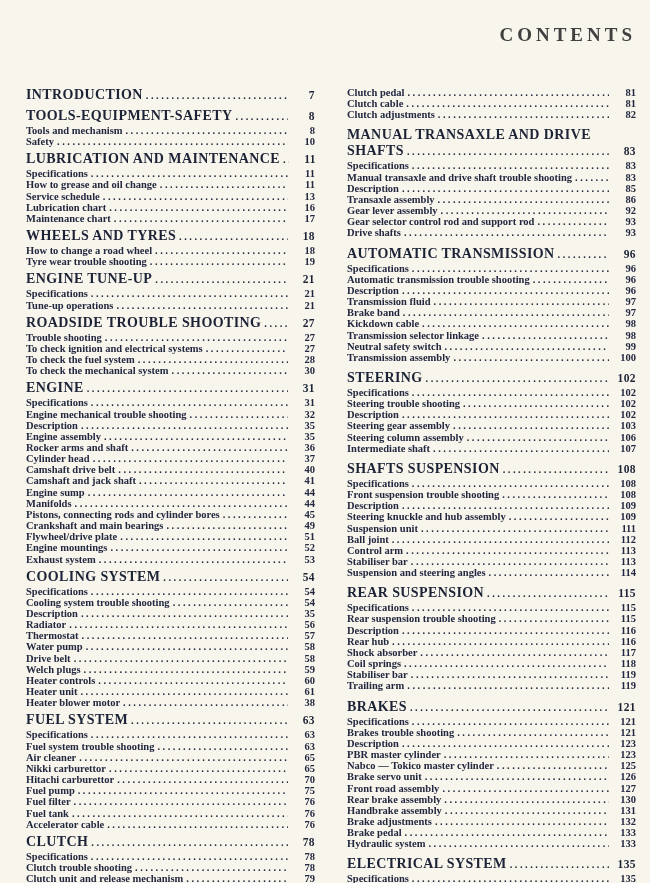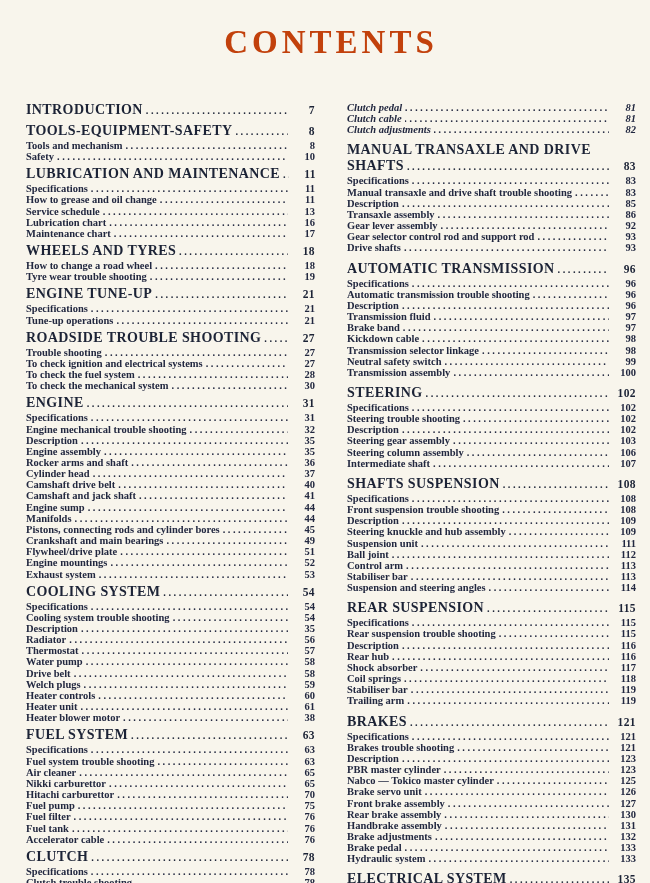--- a/index.html
+++ b/index.html
@@ -10,33 +10,33 @@
     color: #222840;
     overflow: hidden;
   }
   .page {
     box-sizing: border-box;
     width: 650px; height: 883px;
     padding: 14px 14px 8px 26px;
     position: relative;
   }
   .title {
-    text-align: center;
-    font-size: 33px;
+    text-align: right;
+    font-size: 19px;
     font-weight: bold;
     letter-spacing: 4px;
-    color: #c2410c;
+    color: #404040;
     margin: 10px 0 16px 0;
   }
   .cols { display: flex; gap: 32px; margin-top: 41px; }
   .col { flex: 1; min-width: 0; }
   .section { margin-top: 4px; }
   .col .section:first-child { margin-top: 0; }
   .col-right .section { margin-top: 7px; }
-  .col-right .section:first-child { margin-top: 0; font-style: italic; }
+  .col-right .section:first-child { margin-top: 0; }
   .hrow {
     display: flex; align-items: baseline;
     font-size: 14px; line-height: 16px;
     font-weight: bold; letter-spacing: 0.4px;
     color: #1c2336;
   }
   .row {
     display: flex; align-items: baseline;
     font-size: 10.5px; line-height: 11.15px;
     font-weight: bold;
@@ -684,21 +684,21 @@
             <span class="label">Nabco — Tokico  master cylinder</span>
             <span class="dots"></span>
             <span class="num">125</span>
           </div>
           <div class="row">
             <span class="label">Brake servo unit</span>
             <span class="dots"></span>
             <span class="num">126</span>
           </div>
           <div class="row">
-            <span class="label">Front brake assembly</span>
+            <span class="label">Front road assembly</span>
             <span class="dots"></span>
             <span class="num">127</span>
           </div>
           <div class="row">
             <span class="label">Rear brake assembly</span>
             <span class="dots"></span>
             <span class="num">130</span>
           </div>
           <div class="row">
             <span class="label">Handbrake assembly</span>

